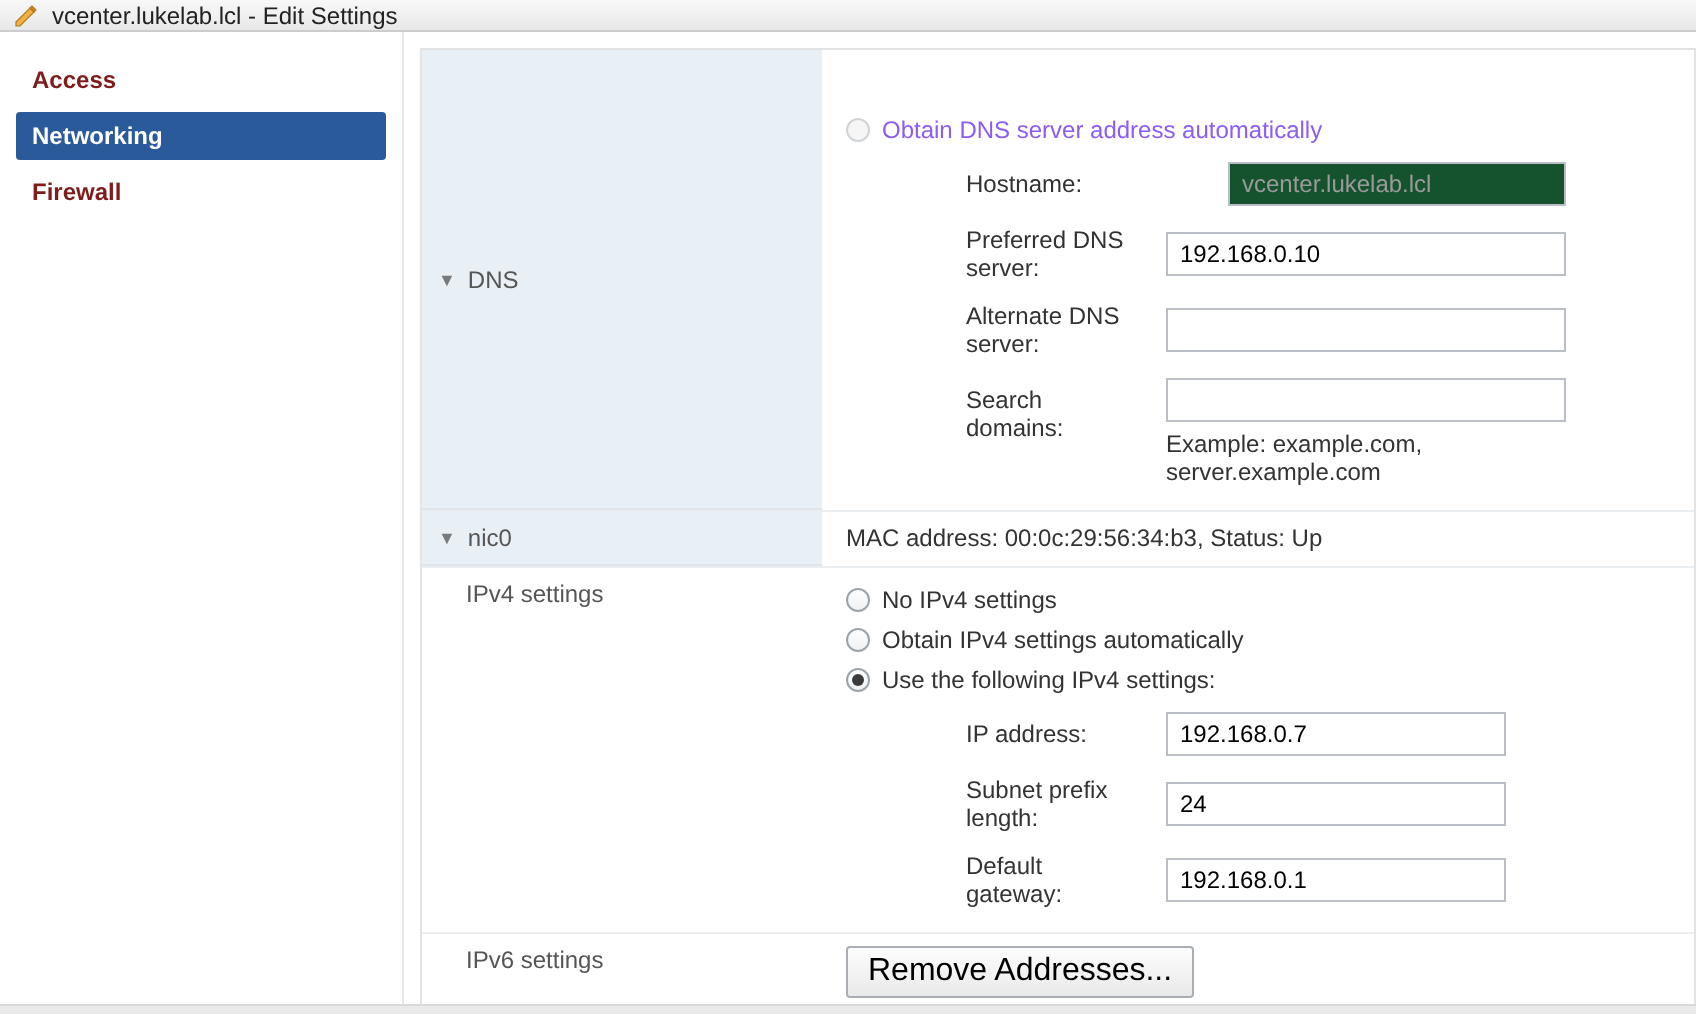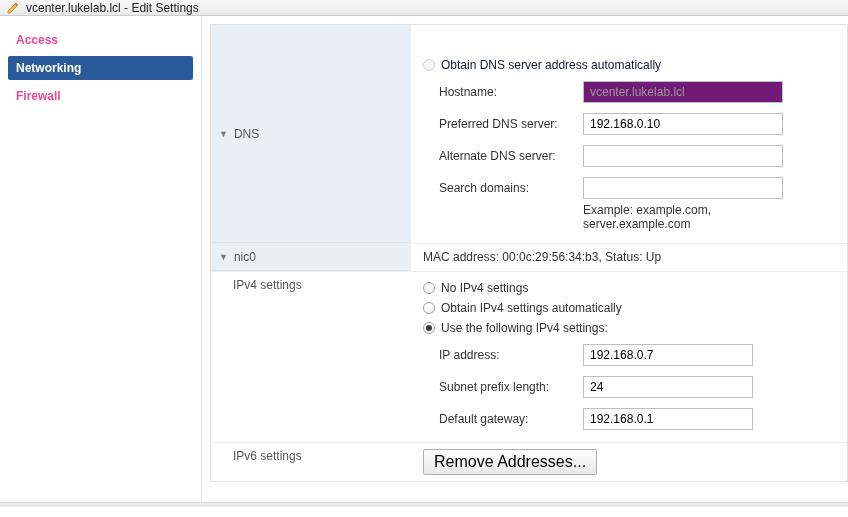--- a/index.html
+++ b/index.html
@@ -36,21 +36,21 @@
   .sidebar {
     width: 202px;
     background: #fff;
     padding: 12px 8px 0 8px;
     border-right: 1px solid #e8e8e8;
   }
   .sidebar .nav-item {
     padding: 5px 8px;
     margin-bottom: 4px;
     cursor: pointer;
-    color: #ec4899;
+    color: #7f1d1d;
     font-weight: bold;
     border-radius: 2px;
   }
   .sidebar .nav-item.active {
     background: #2a5a9a;
     color: #fff;
   }
   .main {
     flex: 1;
     overflow: auto;
@@ -108,37 +108,37 @@
   .radio.checked::after {
     content: "";
     width: 6px; height: 6px;
     background: #3b3b3b;
     border-radius: 50%;
   }
   .radio.disabled {
     border-color: #d0d4d8;
     background: #f6f6f6;
   }
-  .radio-line.disabled { color: #0f172a; }
+  .radio-line.disabled { color: #8b5cf6; }
   .form-grid {
     display: grid;
     grid-template-columns: 130px 200px;
     gap: 10px 14px;
     padding: 6px 0 6px 16px;
     align-items: center;
   }
-  .form-grid .lbl { color: #333; }
+  .form-grid .lbl { color: #333; margin-left: 44px; }
   .txt {
     border: 1px solid #b9bfc4;
     height: 22px;
     padding: 0 6px;
     font-size: 12px;
     background: #fff;
   }
-  .txt[disabled] { color: #9a9a9a; background: #701a75; }
+  .txt[disabled] { color: #9a9a9a; background: #14532d; margin-left: 31px; }
   .sub-left {
     background: #fff !important;
     color: #333;
     padding-left: 22px !important;
   }
   .btn {
     border: 1px solid #a9afb5;
     background: linear-gradient(to bottom, #fdfdfd, #e9e9e9);
     padding: 3px 10px;
     font-size: 16px;

